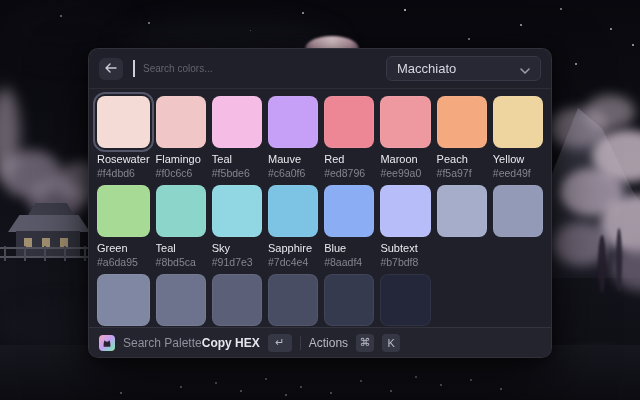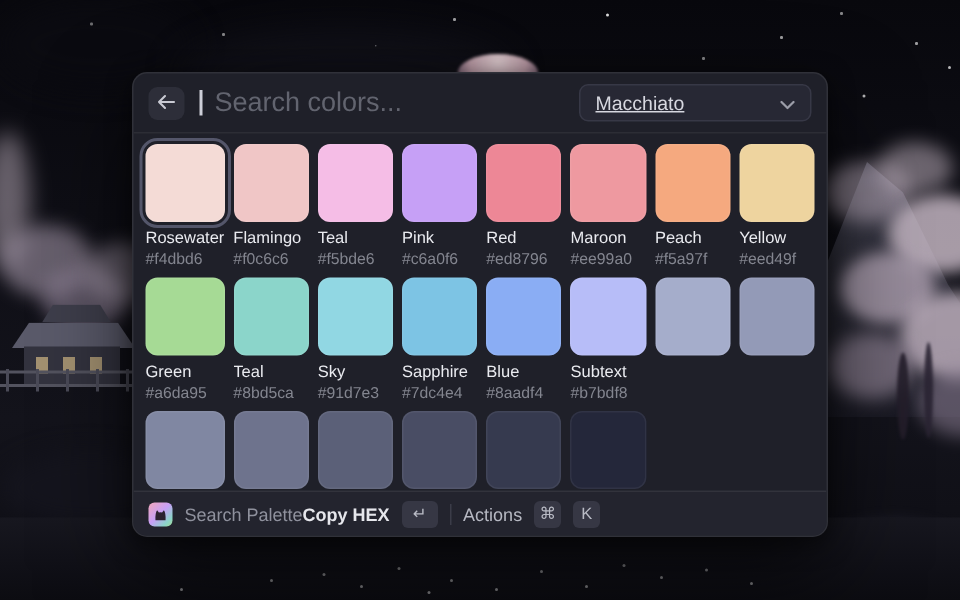--- a/index.html
+++ b/index.html
@@ -33,26 +33,26 @@
     background:#1f2029;border:1px solid rgba(255,255,255,0.08);border-radius:10px;
     box-shadow:0 24px 60px rgba(0,0,0,.65),0 4px 16px rgba(0,0,0,.5);
     display:flex;flex-direction:column;box-sizing:border-box;overflow:hidden;
   }
   .searchbar{height:40px;flex:0 0 40px;display:flex;align-items:center;gap:8px;
     padding:0 10px;border-bottom:1px solid rgba(255,255,255,0.06);box-sizing:border-box;}
   .back-btn{width:24px;height:22px;border-radius:6px;background:#2d2e39;border:none;
     display:flex;align-items:center;justify-content:center;cursor:pointer;flex:0 0 auto;padding:0;}
   .caret{width:2px;height:17px;background:#cdced8;flex:0 0 auto;margin-left:2px;}
   .search-input{flex:1;background:transparent;border:none;outline:none;color:#e8e9ef;
-    font-size:18px;font-family:inherit;padding:0;min-width:0;}
+    font-size:10px;font-family:inherit;padding:0;min-width:0;}
   .search-input::placeholder{color:#62646f;}
   .dropdown{min-width:155px;height:25px;border-radius:6px;background:#272834;
     border:1px solid #373846;display:flex;align-items:center;justify-content:space-between;
     padding:0 10px;box-sizing:border-box;cursor:pointer;flex:0 0 auto;}
-  .dropdown-value{font-size:13px;color:#d7d8e0;text-decoration:underline;}
+  .dropdown-value{font-size:13px;color:#d7d8e0;}
   .grid{flex:1;display:grid;grid-template-columns:repeat(8,1fr);
     column-gap:6px;row-gap:6px;padding:7px 8px;overflow:hidden;box-sizing:border-box;
     align-content:start;}
   .cell{display:flex;flex-direction:column;cursor:pointer;}
   .swatch{height:52px;border-radius:8px;box-shadow:inset 0 0 0 1px rgba(255,255,255,0.06);}
   .swatch.selected{outline:2px solid #54566a;outline-offset:2px;}
   .cname{font-size:11px;font-weight:500;color:#eaebf0;margin-top:5px;white-space:nowrap;
     overflow:hidden;}
   .chex{font-size:10.5px;color:#83858f;margin-top:2px;white-space:nowrap;}
   .footer{height:30px;flex:0 0 30px;background:#23242e;border-top:1px solid rgba(255,255,255,0.07);
@@ -183,21 +183,21 @@
   </div>
 
   <div class="cell">
     <div class="swatch" style="background: rgb(245, 189, 230);"></div>
     <div class="cname">Teal</div>
     <div class="chex">#f5bde6</div>
   </div>
 
   <div class="cell">
     <div class="swatch" style="background: rgb(198, 160, 246);"></div>
-    <div class="cname">Pink</div>
+    <div class="cname">Mauve</div>
     <div class="chex">#c6a0f6</div>
   </div>
 
   <div class="cell">
     <div class="swatch" style="background: rgb(237, 135, 150);"></div>
     <div class="cname">Red</div>
     <div class="chex">#ed8796</div>
   </div>
 
   <div class="cell">

